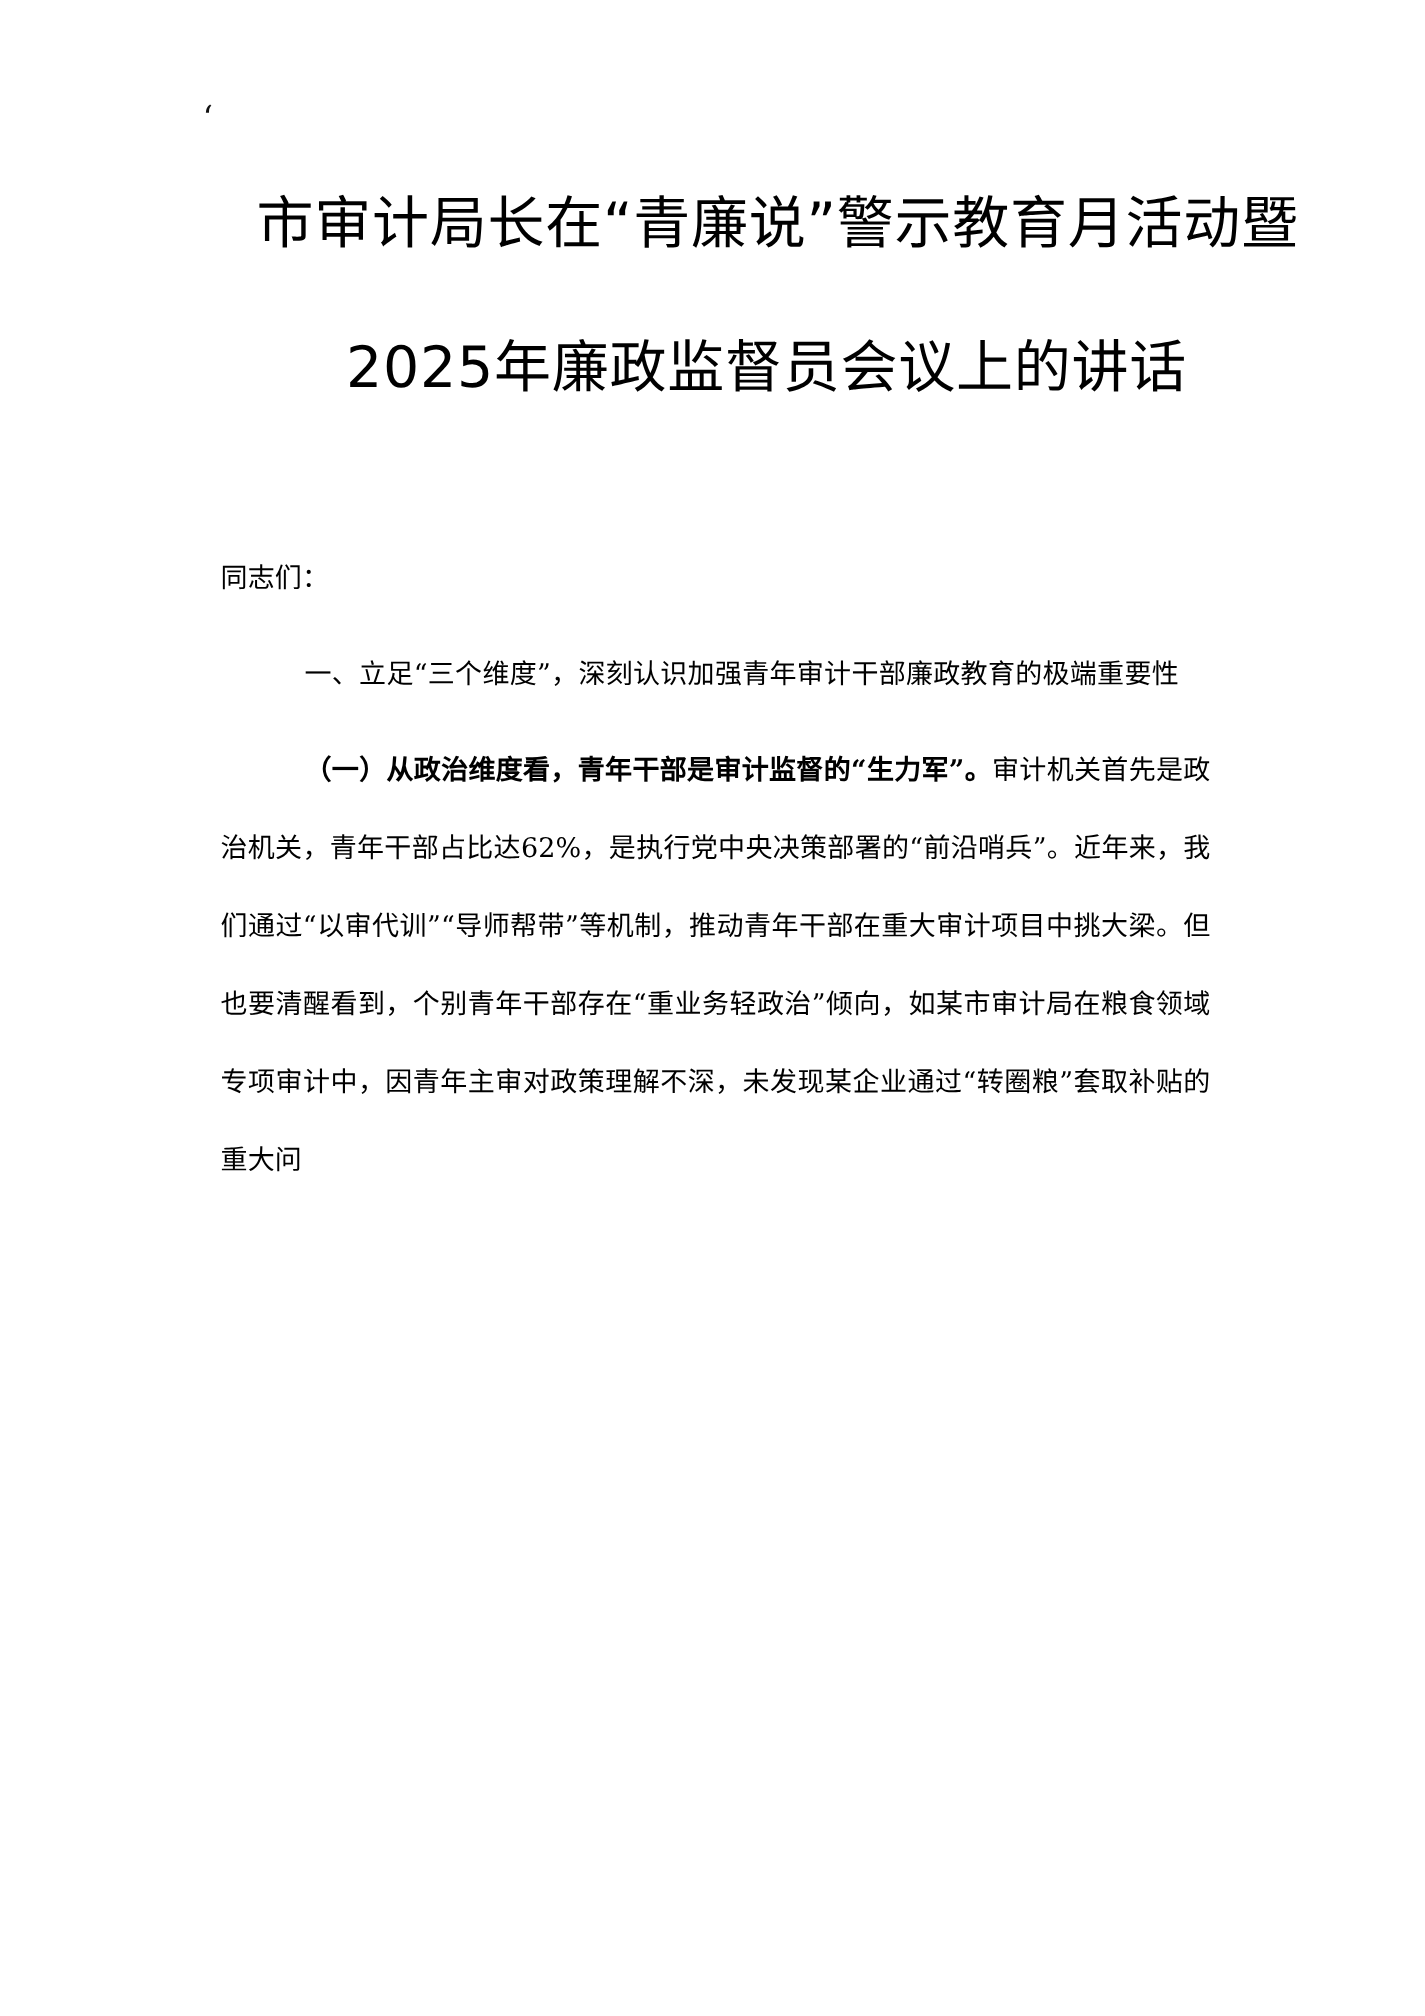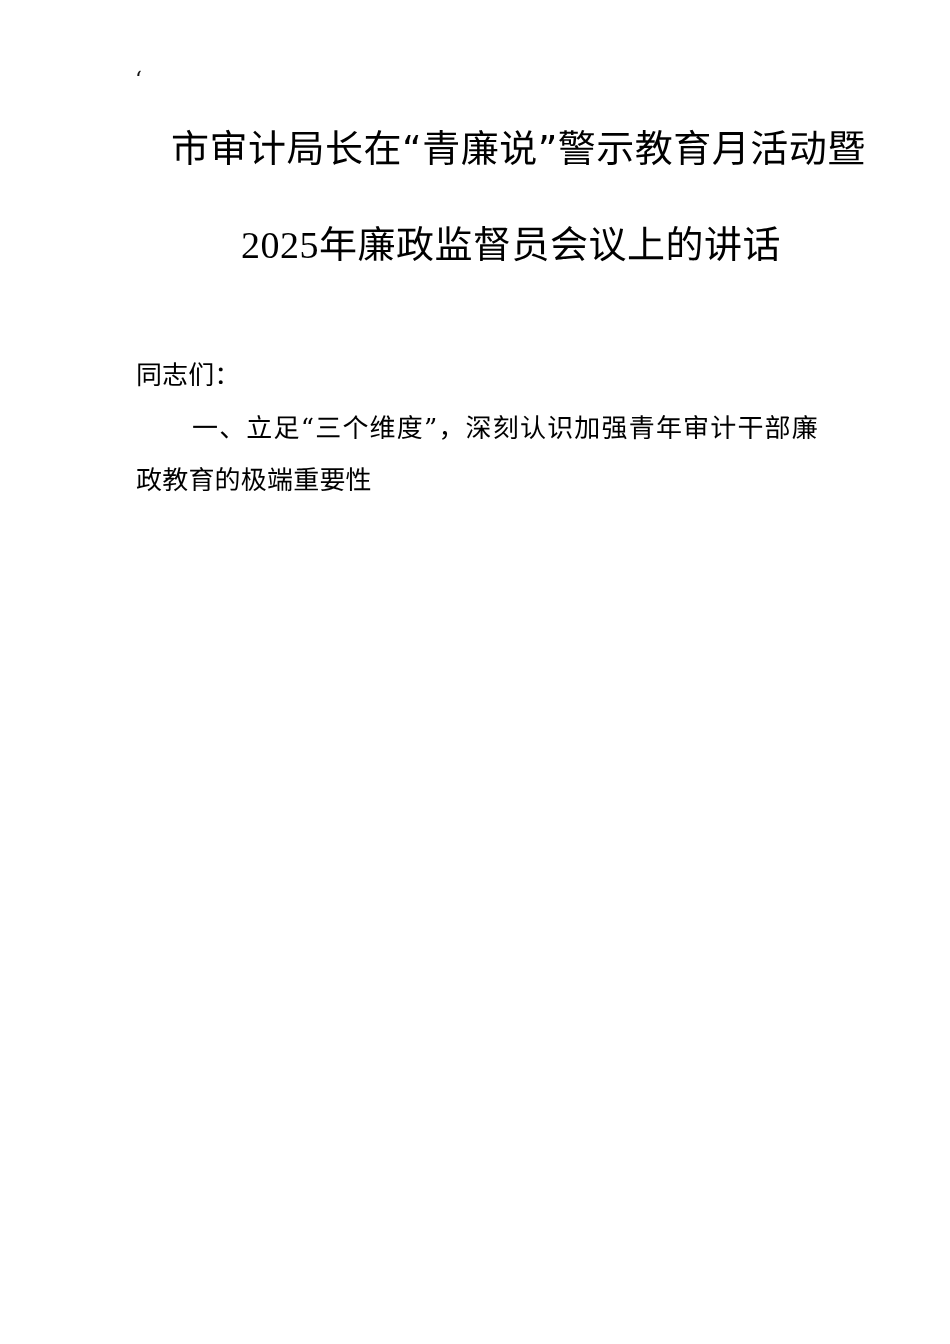--- a/index.html
+++ b/index.html
@@ -53,40 +53,39 @@
     letter-spacing: 0.5px;
     color: #000000;
     margin-left: 36px;
   }
   .doc-title .tline {
     display: block;
     white-space: nowrap;
   }
   .doc-title .tline + .tline {
     margin-top: 34px;
-    font-family: Liberation Serif, serif;
   }
 
   
   .body-block {
     position: absolute;
     left: 135px;
     top: 348px;
     width: 684px;
   }
 
   .para {
     font-family: "DejaVu Serif", "Liberation Serif", serif;
-    font-size: 26px;
+    font-size: 18px;
     line-height: 52px;
     color: #000000;
     text-align: justify;
     text-justify: inter-ideograph;
     letter-spacing: 0.1px;
-    margin: 1px;
+    margin: 12px;
   }
 
   
   .para.salutation {
     text-indent: 0;
   }
 
   
   .para.indent {
     text-indent: 56px;
@@ -119,16 +118,19 @@
     <span class="tline">2025年廉政监督员会议上的讲话</span>
   </div>
 
   <div class="body-block">
 
     <p class="para salutation">同志们：</p>
 
 
     <p class="para heading">一、立足“三个维度”，深刻认识加强青年审计干部廉政教育的极端重要性</p>
 
+    <p class="para indent">
+      <span class="run-bold">（一）从政治维度看，青年干部是审计监督的“生力军”。</span><span class="run-normal">审计机关首先是政治机关，青年干部占比达62%，是执行党中央决策部署的“前沿哨兵”。近年来，我们通过“以审代训”“导师帮带”等机制，推动青年干部在重大审计项目中挑大梁。但也要清醒看到，个别青年干部存在“重业务轻政治”倾向，如某市审计局在粮食领域专项审计中，因青年主审对政策理解不深，未发现某企业通过“转圈粮”套取补贴的重大问</span>
+    </p>
 
   </div>
 
 </div>
 
 </body></html>

